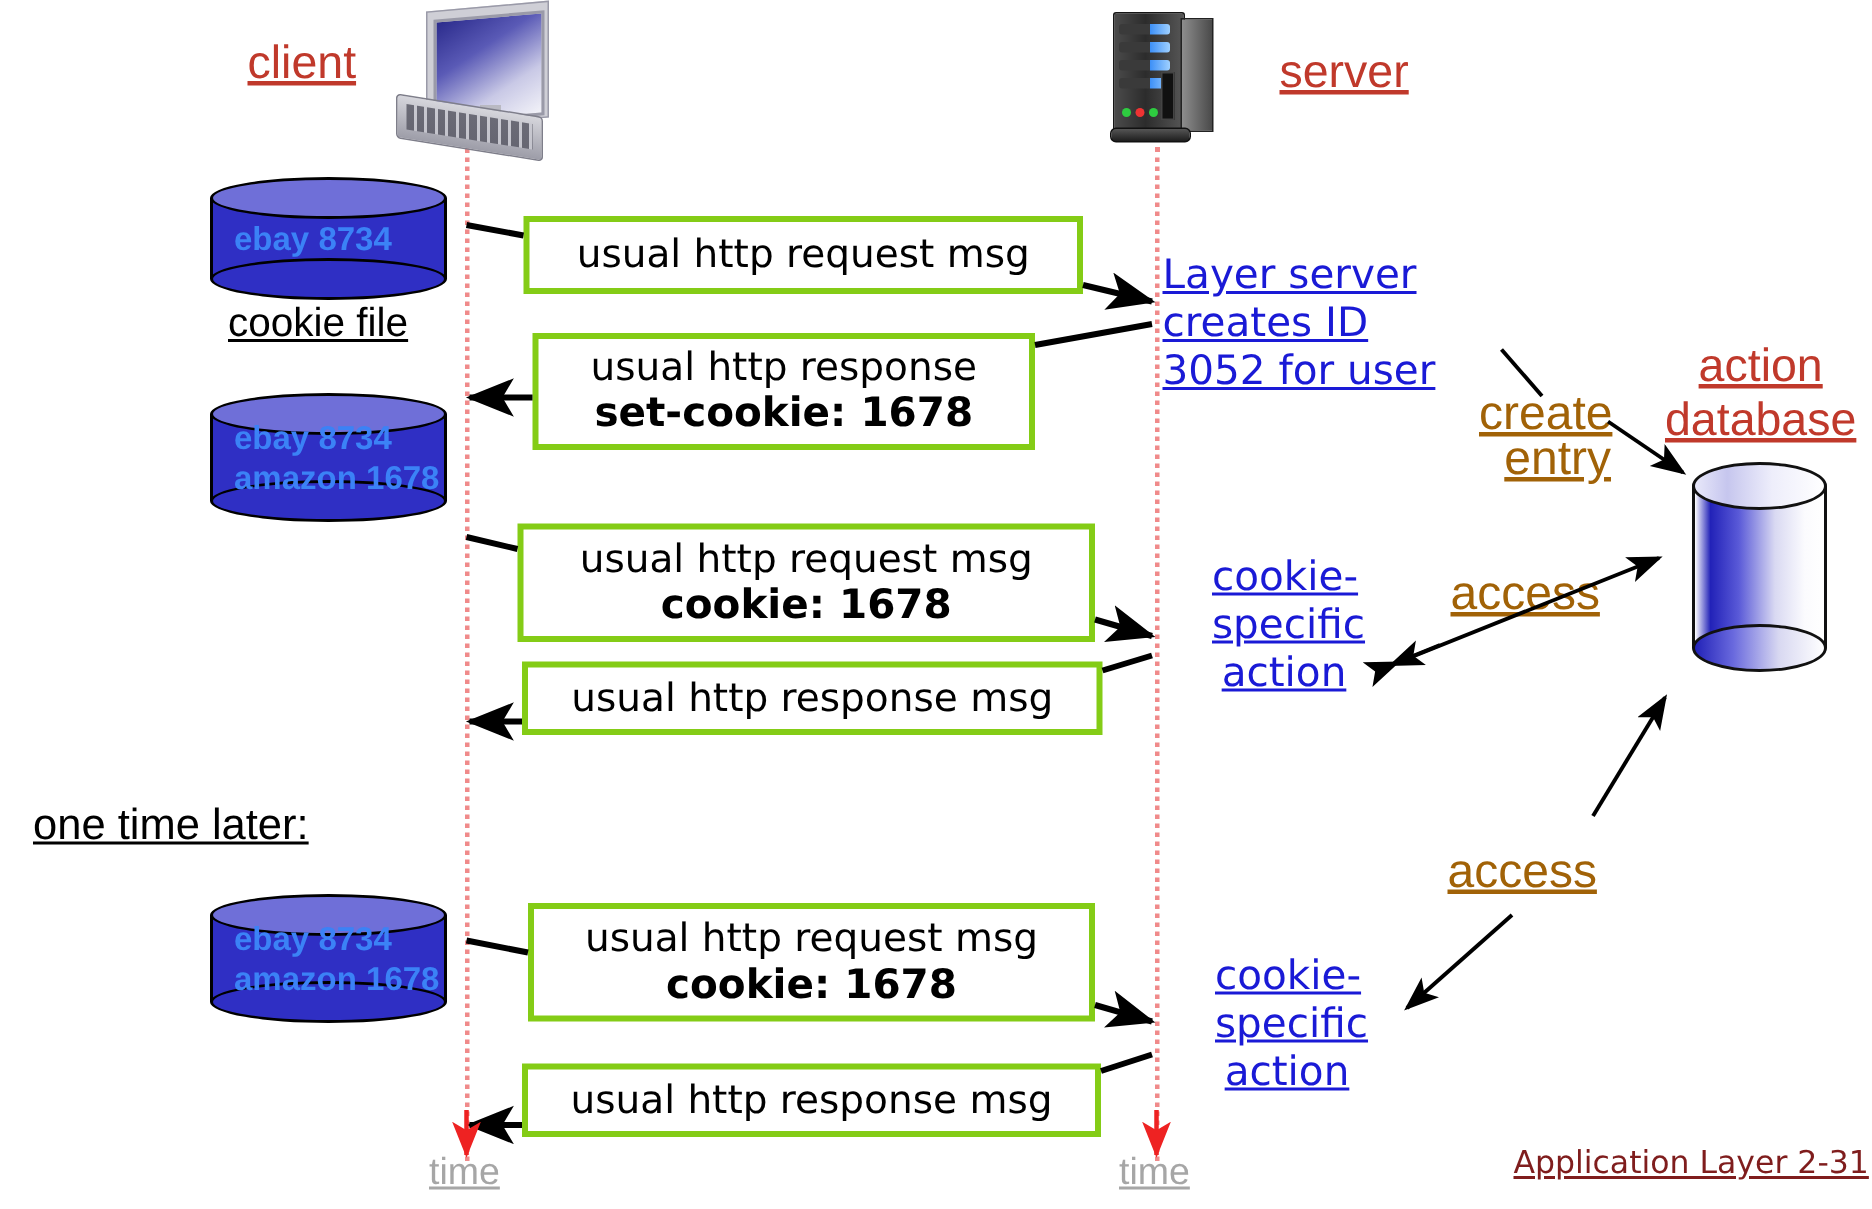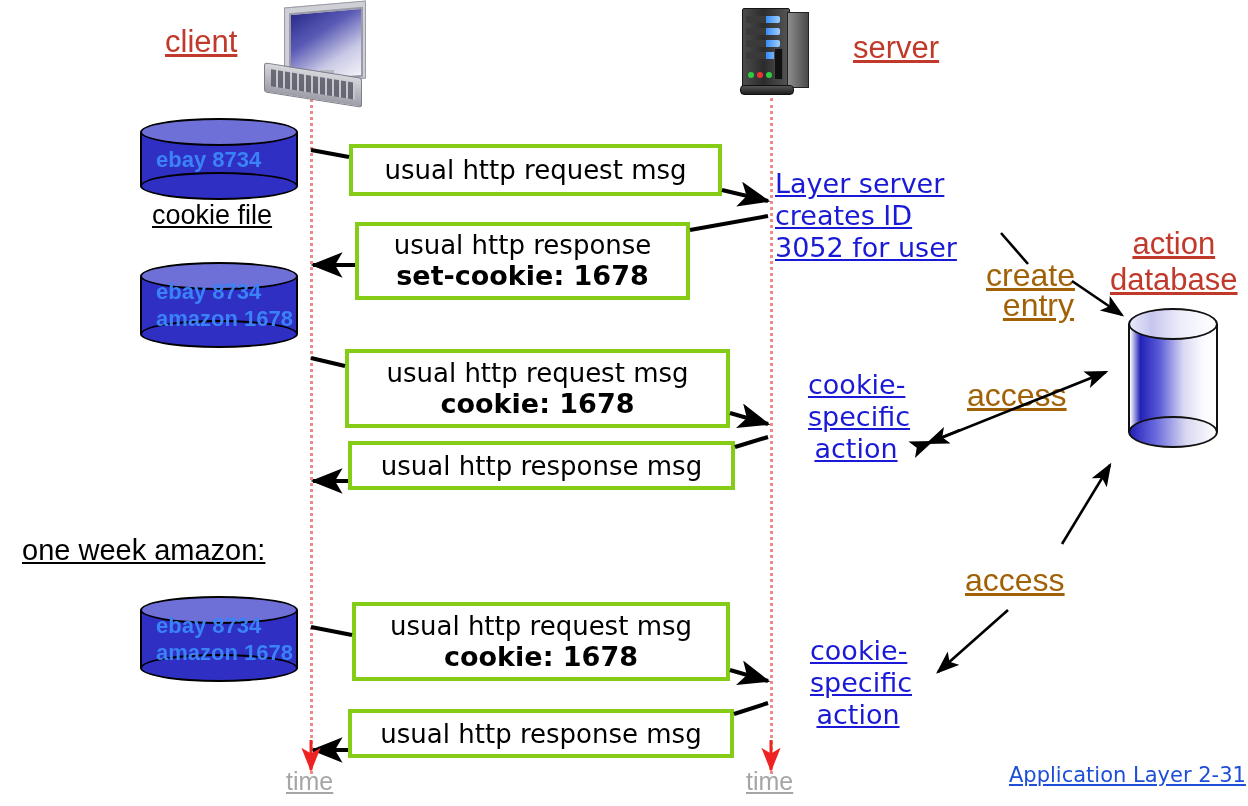--- a/index.html
+++ b/index.html
@@ -12,21 +12,21 @@
   .red-label{color:#c0392b;font-size:31px;font-weight:400;white-space:nowrap;
              font-family:"Liberation Sans",sans-serif;}
   .blue-label{color:#1a1ad6;font-size:27px;line-height:32px;text-align:center;
               white-space:nowrap;font-family:"DejaVu Sans",sans-serif;}
   .black-label{color:#000;font-size:27px;white-space:nowrap;
                font-family:"Liberation Sans",sans-serif;}
   .small-black{color:#a16207;font-size:32px;line-height:30px;white-space:nowrap;
                font-family:"Liberation Sans",sans-serif;}
   .time-label{color:#a6a6a6;font-size:25px;white-space:nowrap;
               font-family:"Liberation Sans",sans-serif;}
-  .footer-label{color:#1d4ed8;font-size:21px;white-space:nowrap;
+  .footer-label{color:#7f1d1d;font-size:21px;white-space:nowrap;
                 font-family:"DejaVu Sans",sans-serif;}
 
   
   .msgbox{position:absolute;background:#ffffff;border:4px solid #84cc16;
           box-sizing:border-box;display:flex;flex-direction:column;
           align-items:center;justify-content:center;z-index:6;}
   .msgbox .l1{font-size:26px;color:#000;line-height:30px;white-space:nowrap;
               font-family:"DejaVu Sans",sans-serif;}
   .msgbox .l2{font-size:27px;color:#000;font-weight:bold;line-height:32px;
               white-space:nowrap;font-family:"DejaVu Sans",sans-serif;}
@@ -218,21 +218,21 @@
   </div>
 
   <div class="abs small-black" style="left:967px;top:380px;">
     <div>access</div>
   </div>
 
   <div class="abs small-black" style="left:965px;top:565px;">
     <div>access</div>
   </div>
 
-  <div class="abs black-label" style="left:22px;top:534px;font-size:29px;">one week amazon:</div>
+  <div class="abs black-label" style="left:22px;top:534px;font-size:29px;">one time later:</div>
 
   <div class="abs time-label" style="left:286px;top:767px;">time</div>
   <div class="abs time-label" style="left:746px;top:767px;">time</div>
 
   <div class="abs footer-label" style="left:1009px;top:763px;">Application Layer 2-31</div>
 
   <svg class="overlay" viewBox="0 0 1248 806">
     <defs>
       <marker id="ah" markerWidth="9" markerHeight="9" refX="7.4" refY="3.2" orient="auto" markerUnits="strokeWidth">
         <path d="M0,0 L8,3.2 L0,6.4 L1.9,3.2 z" fill="#000"></path>

